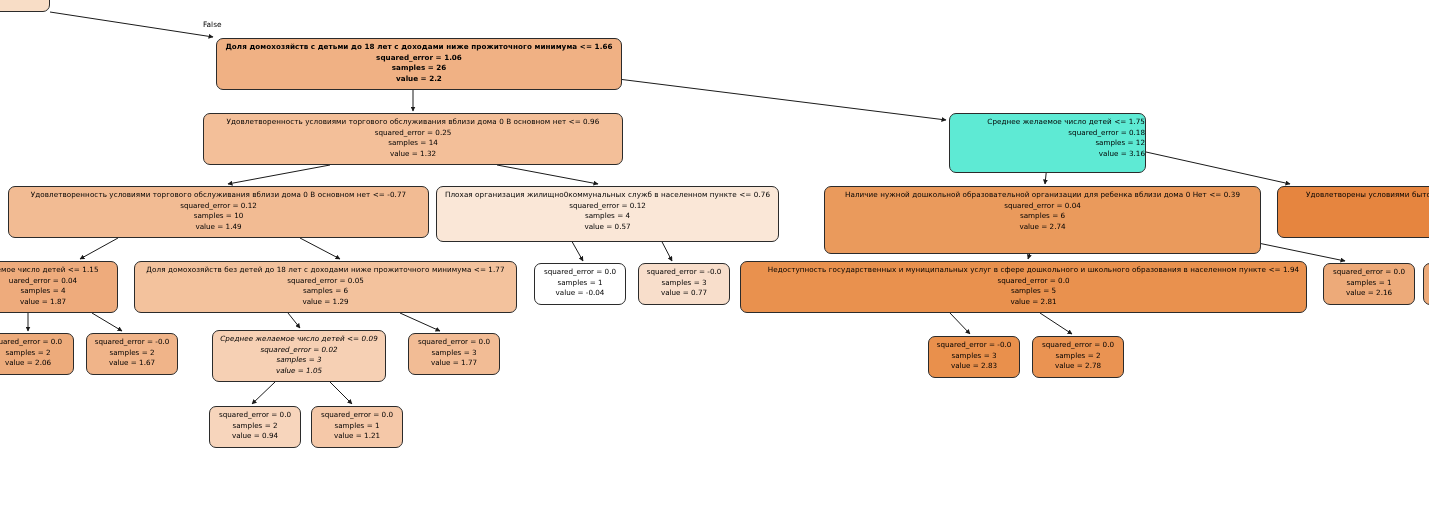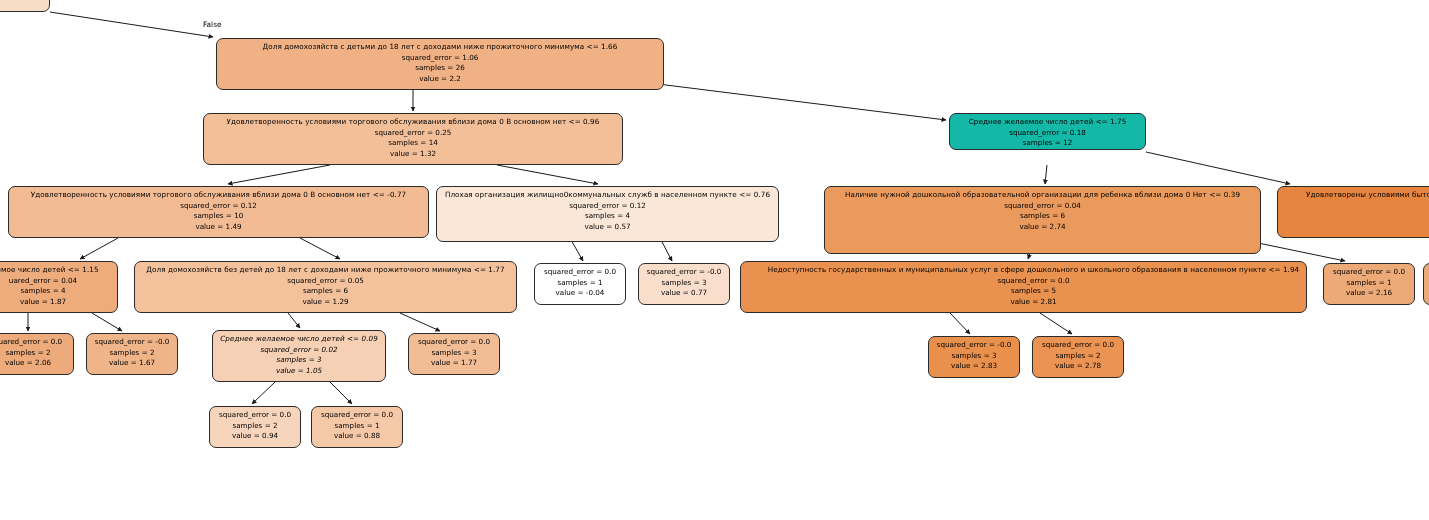--- a/index.html
+++ b/index.html
@@ -64,33 +64,33 @@
         <line x1="288" y1="313" x2="300" y2="328" stroke="#1a1a1a" stroke-width="1" marker-end="url(#arrow)"></line>
         <line x1="400" y1="313" x2="440" y2="331" stroke="#1a1a1a" stroke-width="1" marker-end="url(#arrow)"></line>
         <line x1="950" y1="313" x2="970" y2="334" stroke="#1a1a1a" stroke-width="1" marker-end="url(#arrow)"></line>
         <line x1="1040" y1="313" x2="1072" y2="334" stroke="#1a1a1a" stroke-width="1" marker-end="url(#arrow)"></line>
         <line x1="275" y1="382" x2="252" y2="404" stroke="#1a1a1a" stroke-width="1" marker-end="url(#arrow)"></line>
         <line x1="330" y1="382" x2="352" y2="404" stroke="#1a1a1a" stroke-width="1" marker-end="url(#arrow)"></line>
       </g>
   </svg>
   <div id="nodes-layer">
       <div class="node" style="left: -30px; top: -18px; width: 80px; height: 30px; background: rgb(248, 221, 198);"></div>
-      <div class="node" style="left: 216px; top: 38px; width: 448px; height: 52px; background: rgb(240, 177, 132);">
+      <div class="node" style="left: 216px; top: 38px; width: 406px; height: 52px; background: rgb(240, 177, 132); font-weight: bold;">
         <span class="ln cond">Доля домохозяйств с детьми до 18 лет с доходами ниже прожиточного минимума &lt;= 1.66</span>
         <span class="ln">squared_error = 1.06</span>
         <span class="ln">samples = 26</span>
         <span class="ln">value = 2.2</span>
       </div>
       <div class="node" style="left: 203px; top: 113px; width: 420px; height: 52px; background: rgb(243, 191, 153);">
         <span class="ln cond">Удовлетворенность условиями торгового обслуживания вблизи дома 0 В основном нет &lt;= 0.96</span>
         <span class="ln">squared_error = 0.25</span>
         <span class="ln">samples = 14</span>
         <span class="ln">value = 1.32</span>
       </div>
-      <div class="node" style="left: 949px; top: 113px; width: 197px; height: 37px; background: #14b8a6;">
+      <div class="node" style="left: 949px; top: 113px; width: 197px; height: 60px; background: #5eead4; text-align: right;">
         <span class="ln cond">Среднее желаемое число детей &lt;= 1.75</span>
         <span class="ln">squared_error = 0.18</span>
         <span class="ln">samples = 12</span>
         <span class="ln">value = 3.16</span>
       </div>
       <div class="node" style="left: 8px; top: 186px; width: 421px; height: 52px; background: rgb(242, 187, 147);">
         <span class="ln cond">Удовлетворенность условиями торгового обслуживания вблизи дома 0 В основном нет &lt;= -0.77</span>
         <span class="ln">squared_error = 0.12</span>
         <span class="ln">samples = 10</span>
         <span class="ln">value = 1.49</span>
@@ -176,19 +176,19 @@
         <span class="ln">value = 2.78</span>
       </div>
       <div class="node" style="left: 209px; top: 406px; width: 92px; height: 42px; background: rgb(247, 213, 188);">
         <span class="ln">squared_error = 0.0</span>
         <span class="ln">samples = 2</span>
         <span class="ln">value = 0.94</span>
       </div>
       <div class="node" style="left: 311px; top: 406px; width: 92px; height: 42px; background: rgb(245, 200, 168);">
         <span class="ln">squared_error = 0.0</span>
         <span class="ln">samples = 1</span>
-        <span class="ln">value = 0.88</span>
+        <span class="ln">value = 1.21</span>
       </div>
     </div>
   <div id="labels-layer">
       <div class="edge-label" style="left: 203px; top: 20px;">False</div>
     </div>
 </div>
 
 </body></html>

